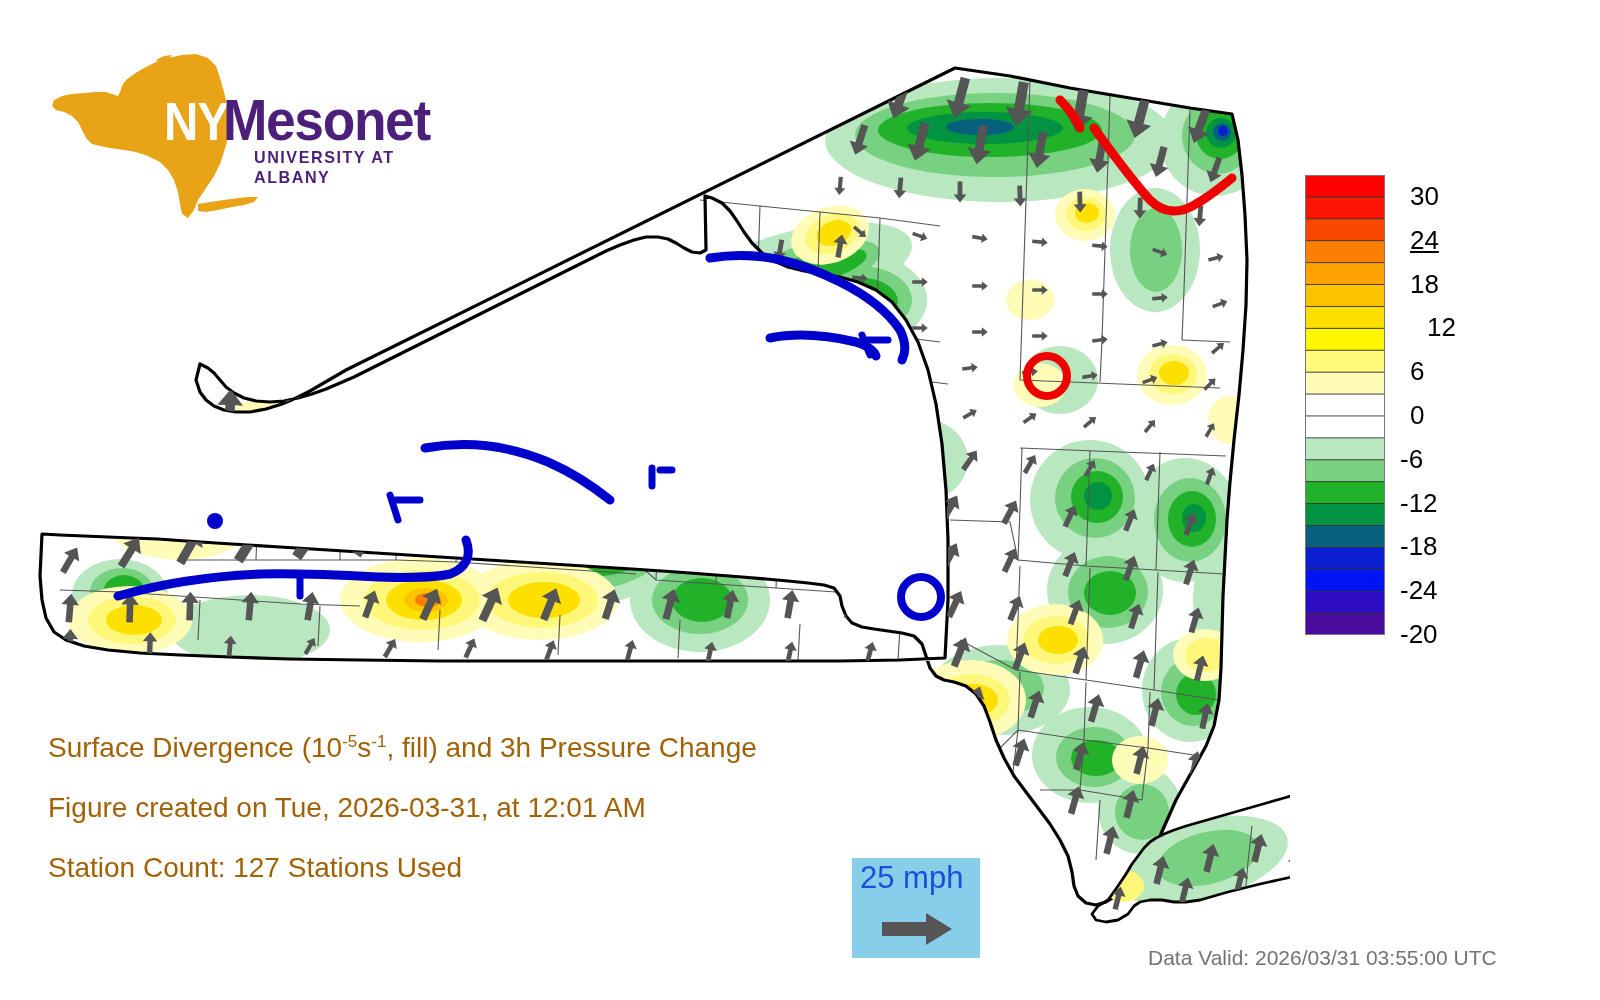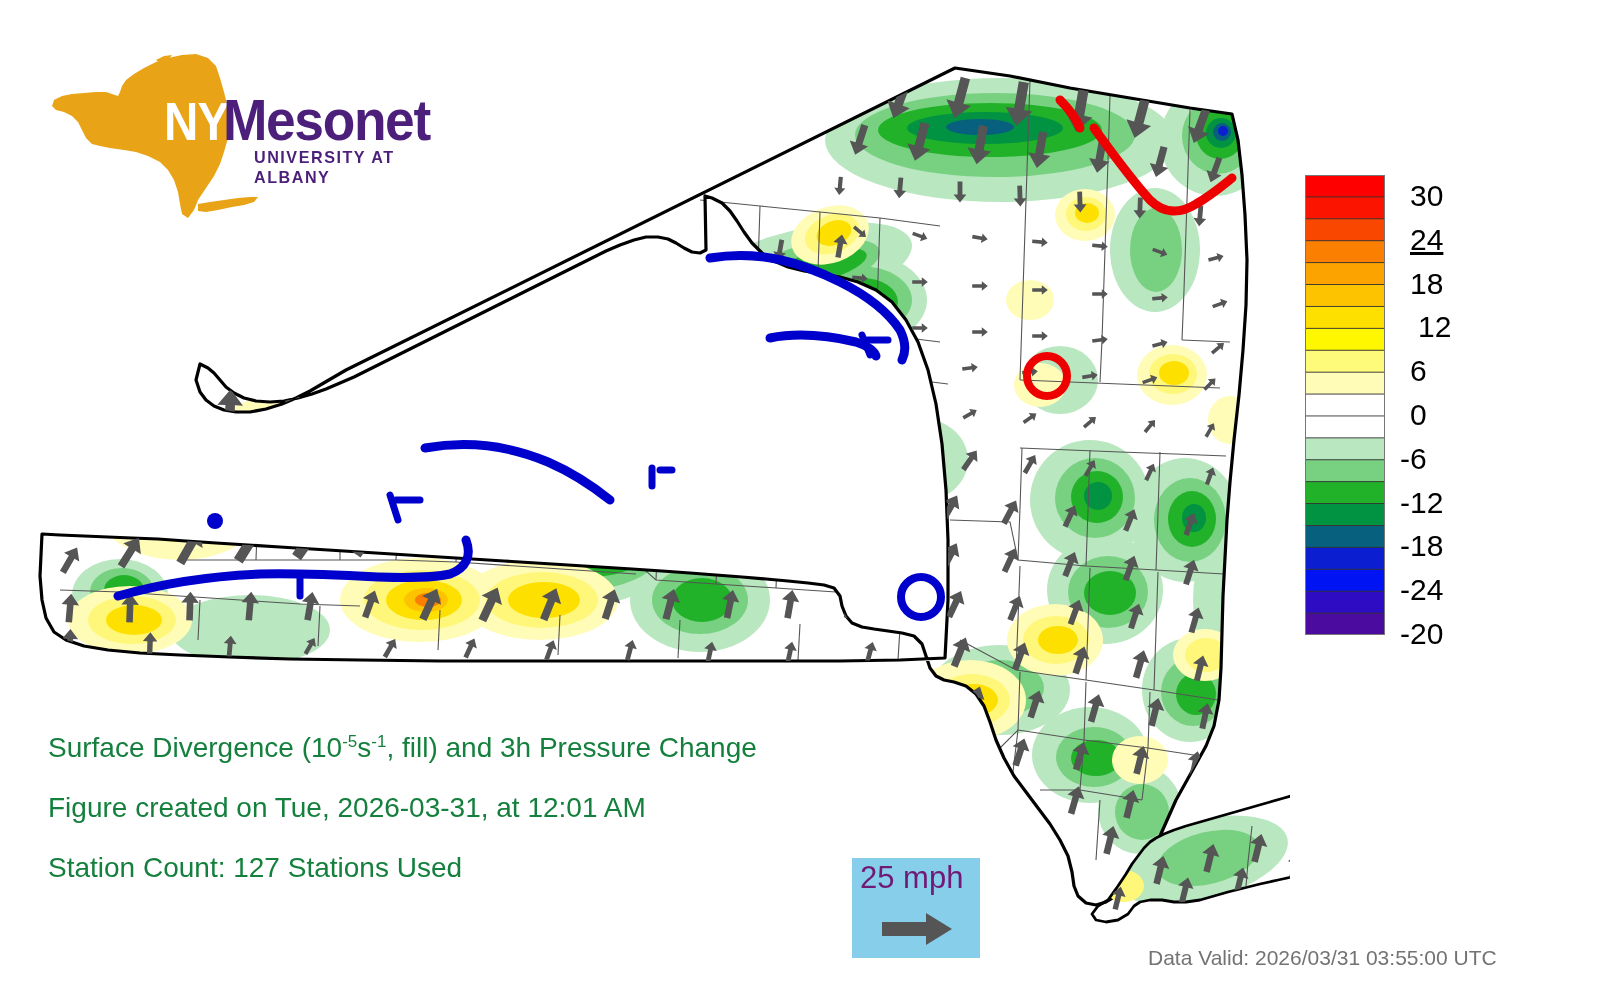--- a/index.html
+++ b/index.html
@@ -17,32 +17,32 @@
   .logo-univ{position:absolute;left:206px;top:96px;font-size:17px;font-weight:bold;
              color:#4b1f7a;letter-spacing:1.6px;transform:scaleX(.95);transform-origin:left top;}
 
   
   #map{position:absolute;left:0;top:0;width:1290px;height:950px;}
   #map svg{display:block;}
 
   
   #cbar{position:absolute;left:1305px;top:175px;width:80px;height:460px;}
   #cbar-labels{position:absolute;left:1400px;top:160px;width:120px;height:490px;}
-  .cb-label{position:absolute;font-size:30px;line-height:30px;color:#000;
+  .cb-label{position:absolute;font-size:26px;line-height:30px;color:#000;
             text-align:left;white-space:nowrap;}
 
   
   #caption{position:absolute;left:48px;top:718px;width:900px;}
-  .cap-line{font-size:28px;line-height:60px;color:#15803d;white-space:nowrap;}
+  .cap-line{font-size:28px;line-height:60px;color:#a16207;white-space:nowrap;}
   .cap-line sup{font-size:17px;vertical-align:super;line-height:0;}
 
   
   #windkey{position:absolute;left:852px;top:858px;width:128px;height:100px;
            background:#87ceeb;}
-  #windkey .wk-text{position:absolute;left:8px;top:2px;font-size:31px;color:#701a75;
+  #windkey .wk-text{position:absolute;left:8px;top:2px;font-size:31px;color:#1d4ed8;
                     white-space:nowrap;}
   #windkey .wk-arrow{position:absolute;left:30px;top:54px;}
 
   
   #datavalid{position:absolute;left:1148px;top:946px;font-size:21px;color:#737373;
              white-space:nowrap;}
 </style>
 </head>
 <body>
 
@@ -1038,21 +1038,21 @@
         <rect x="0" y="416.19" width="80" height="22.50" fill="#2d0cc4" stroke="#333" stroke-width="0.9"></rect>
         <rect x="0" y="438.10" width="80" height="22.50" fill="#4b0b9e" stroke="#333" stroke-width="0.9"></rect>
       </g>
     <rect x="0.5" y="0.5" width="79" height="459" fill="none" stroke="#777" stroke-width="1"></rect>
   </svg>
 </div>
 <div id="cbar-labels">
     <div class="cb-label" style="top: 20.9048px; left: 10px;">30</div>
     <div class="cb-label" style="top: 64.7143px; left: 10px; text-decoration: underline;">24</div>
     <div class="cb-label" style="top: 108.524px; left: 10px;">18</div>
-    <div class="cb-label" style="top: 152.333px; left: 18px;">12</div>
+    <div class="cb-label" style="top: 152.333px; left: 27px;">12</div>
     <div class="cb-label" style="top: 196.143px; left: 10px;">6</div>
     <div class="cb-label" style="top: 239.952px; left: 10px;">0</div>
     <div class="cb-label" style="top: 283.762px; left: 0px;">-6</div>
     <div class="cb-label" style="top: 327.571px; left: 0px;">-12</div>
     <div class="cb-label" style="top: 371.381px; left: 0px; text-align: center;">-18</div>
     <div class="cb-label" style="top: 415px; left: 0px;">-24</div>
     <div class="cb-label" style="top: 459px; left: 0px;">-20</div>
   </div>
 
 <div id="caption">

